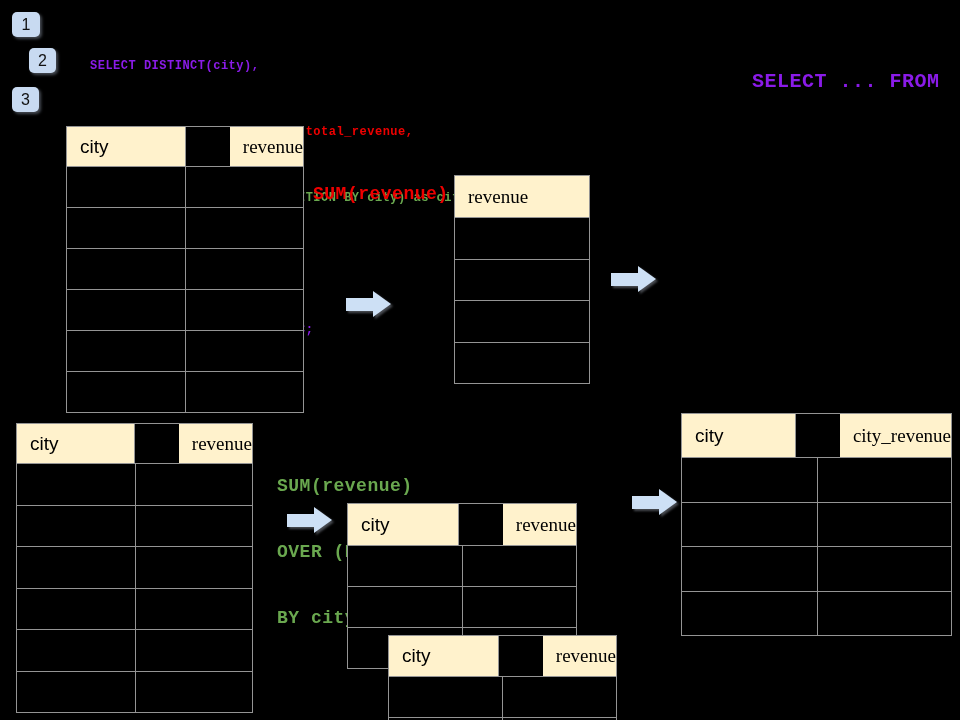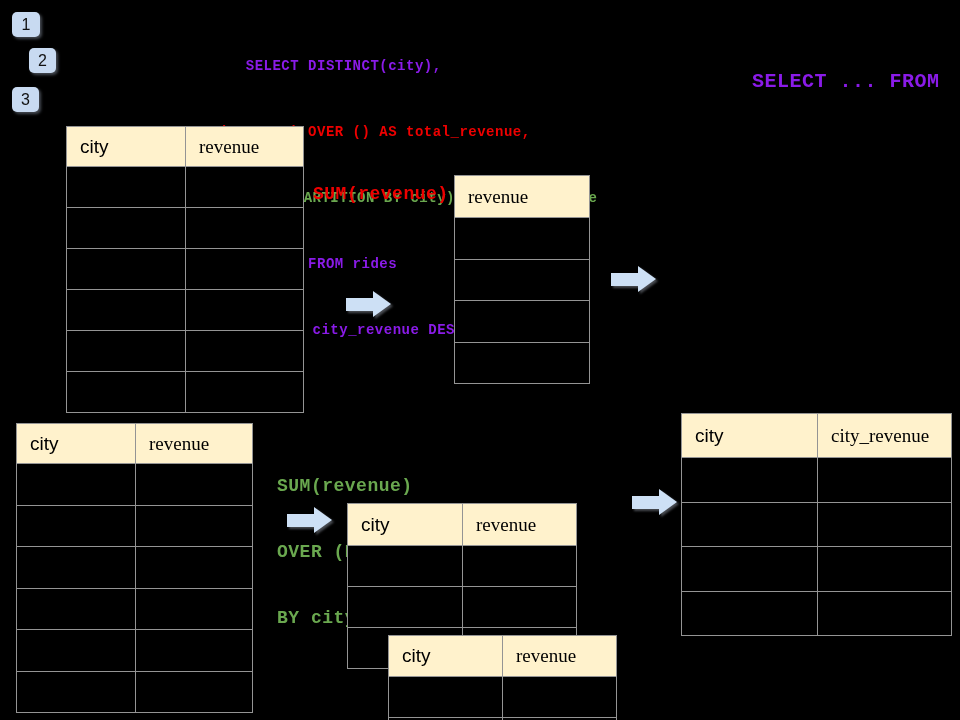--- a/index.html
+++ b/index.html
@@ -5,39 +5,39 @@
   html,body{margin:0;padding:0;background:#000;}
   #canvas{
     position:relative;width:960px;height:720px;background:#000;overflow:hidden;
     font-family:"Liberation Sans",sans-serif;
   }
   
   .code{
     position:absolute;font-family:"Liberation Mono",monospace;font-weight:bold;
     white-space:pre;letter-spacing:.5px;
   }
-  .main-code{left:90px;top:11px;font-size:14px;line-height:22px;text-align:center;}
+  .main-code{left:90px;top:11px;font-size:12px;line-height:22px;}
   .note{left:752px;top:32px;font-size:20px;line-height:20px;}
   .lbl-total{left:313px;top:134px;font-size:18px;line-height:24px;}
   .lbl-part{left:277px;top:431px;font-size:18px;line-height:22px;}
   .purple{color:#8A1BE8;}
   .red{color:#EE0000;}
   .green{color:#6AA84F;}
   
   .badge{
     position:absolute;width:28px;height:25px;background:#C8DAF1;border-radius:5px;
     display:flex;align-items:center;justify-content:center;color:#111;
     font-size:16px;box-shadow:2px 2px 3px rgba(125,135,150,.55);
   }
   
   .tbl{
     position:absolute;background:#000;border:1px solid #949494;box-sizing:border-box;
     --bc:#949494;
   }
-  .thead{display:flex;height:var(--hh);border-bottom:1px solid var(--bc);}
+  .thead{display:flex;height:var(--hh);border-bottom:1px solid var(--bc);gap:44px;}
   .th{
     background:#FFF2CC;border-right:1px solid var(--bc);box-sizing:border-box;
     display:flex;align-items:center;padding-left:13px;
     font-size:19px;color:#000;
   }
   .th:last-child{border-right:none;flex:1;font-family:Liberation Serif, serif;}
   .tr{display:flex;height:var(--rh);border-bottom:1px solid var(--bc);}
   .tr:last-child{border-bottom:none;}
   .td{border-right:1px solid var(--bc);box-sizing:border-box;}
   .td:last-child{border-right:none;flex:1;}

